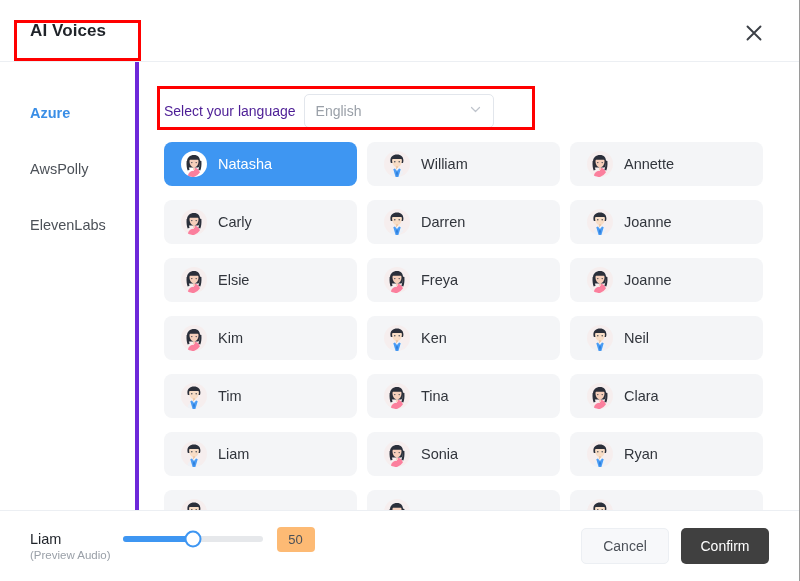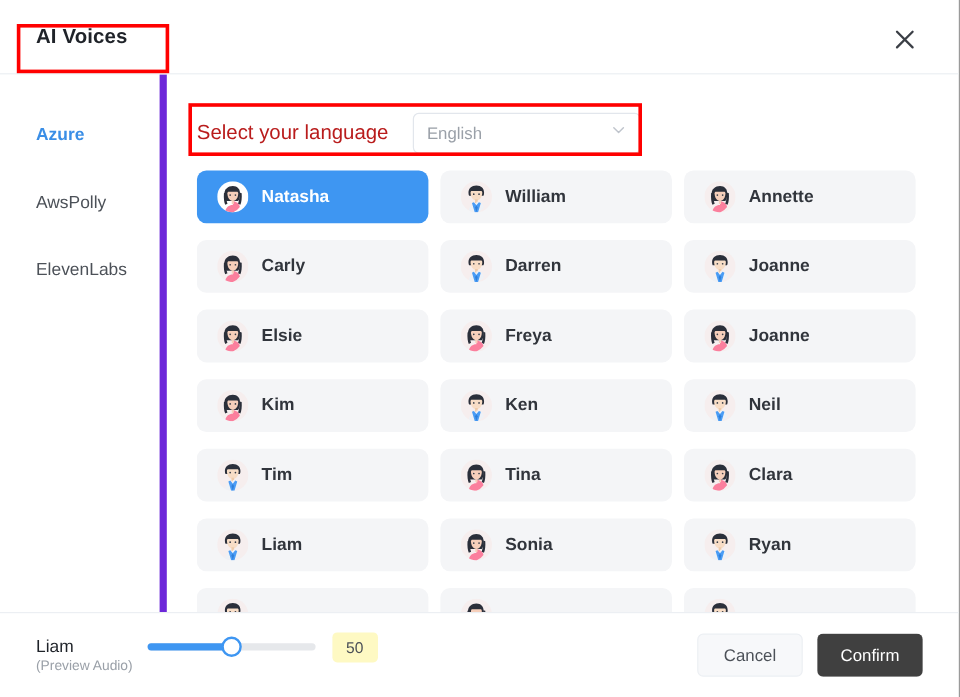--- a/index.html
+++ b/index.html
@@ -36,21 +36,21 @@
     right: 34px; top: 22px;
     width: 22px; height: 22px;
     cursor: pointer;
     color: #3b3f46;
   }
   .close-btn svg { display:block; }
   
   .body { flex: 1 1 auto; display: flex; min-height: 0; }
   .sidebar {
     width: 139px; flex: 0 0 139px;
-    border-right: 6px solid #6d28d9;
+    border-right: 4px solid #6d28d9;
     padding-top: 36px;
     background: #fff;
   }
   .side-item {
     height: 30px;
     display: flex; align-items: center;
     padding-left: 30px;
     font-size: 14.5px;
     color: #4c5158;
     cursor: pointer;
@@ -64,22 +64,22 @@
     min-width: 0;
     display: flex; flex-direction: column;
   }
   .lang-row {
     display: flex; align-items: center;
     margin-top: 32px;
     margin-bottom: 6px;
     flex: 0 0 auto;
   }
   .lang-label {
-    font-size: 17px; color: #b91c1c;
-    margin-right: 20px;
+    font-size: 14px; color: #4c1d95;
+    margin-right: 8px;
   }
   .lang-select {
     width: 190px; height: 34px;
     border: 1px solid #e2e6ec;
     border-radius: 5px;
     display: flex; align-items: center;
     justify-content: space-between;
     padding: 0 11px;
     background: #fff;
     cursor: pointer;
@@ -106,21 +106,20 @@
     display: flex; align-items: center;
     padding-left: 17px;
     cursor: pointer;
   }
   .voice-card.selected { background: #3e96f2; }
   .voice-card.selected .voice-name { color: #ffffff; }
   .voice-name {
     font-size: 14.5px;
     color: #31353c;
     margin-left: 11px;
-    font-weight: bold;
   }
   .avatar { width: 26px; height: 26px; flex: 0 0 26px; }
   .avatar svg { display: block; }
   
   .footer {
     position: relative;
     height: 71px; flex: 0 0 71px;
     border-top: 1px solid #eceff3;
     display: flex; align-items: center;
   }
@@ -149,21 +148,21 @@
     position: absolute; top: 50%;
     width: 17px; height: 17px;
     border-radius: 50%;
     background: #fff;
     border: 2px solid #3e96f2;
     transform: translate(-50%, -50%);
     cursor: grab;
   }
   .speed-val {
     width: 38px; height: 25px;
-    background: #fef9c3;
+    background: #fdba74;
     border-radius: 4px;
     margin-left: 14px;
     margin-bottom: 14px;
     display: flex; align-items: center; justify-content: center;
     font-size: 13px; color: #4c5158;
   }
   .footer-btns {
     position: absolute; right: 30px; top: 50%;
     transform: translateY(-50%);
     display: flex; gap: 12px;

